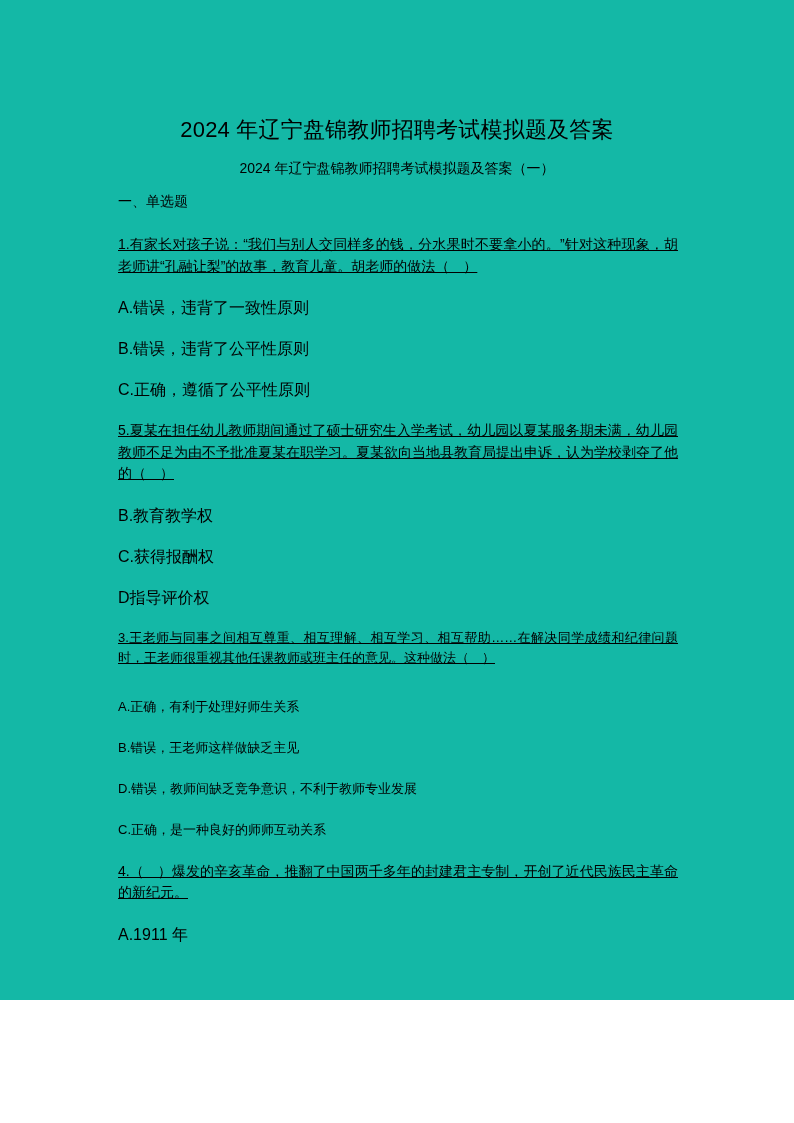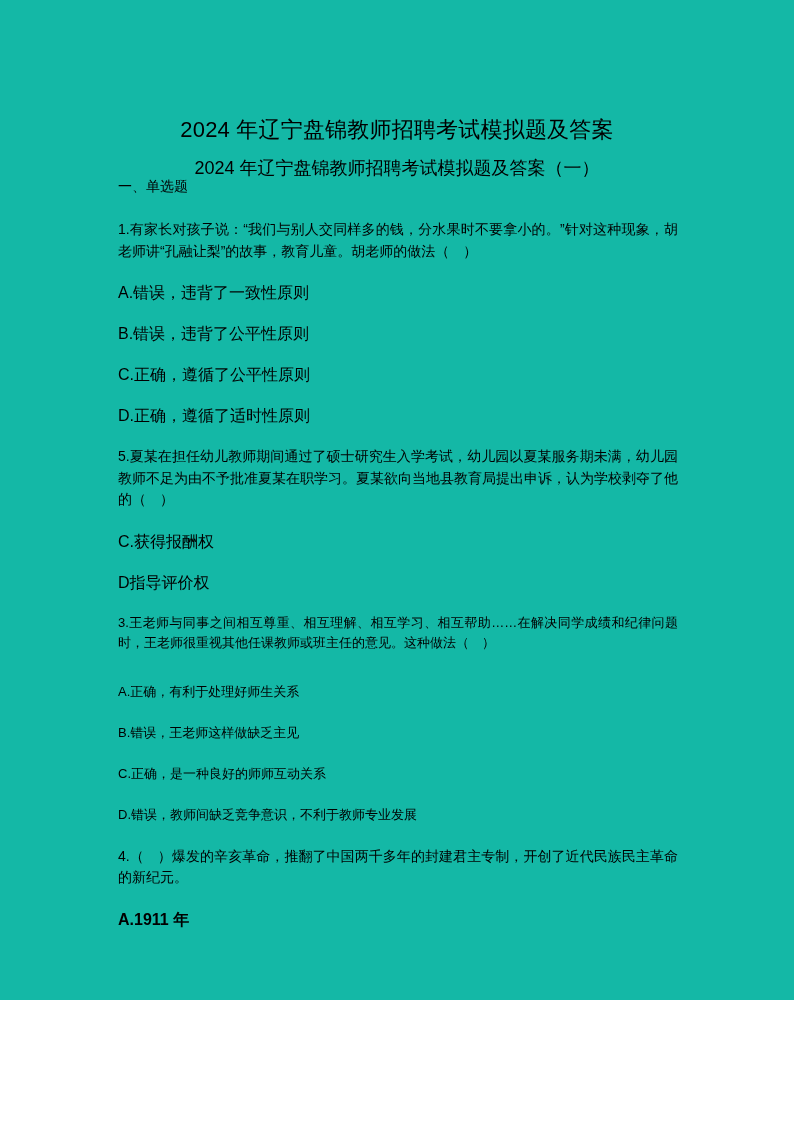--- a/index.html
+++ b/index.html
@@ -33,93 +33,94 @@
     font-family: "Liberation Sans", "DejaVu Sans", sans-serif;
     font-weight: 400;
     letter-spacing: 0.2px;
   }
   .doc-subtitle {
     position: absolute;
     left: 0;
     right: 0;
     top: 158px;
     text-align: center;
-    font-size: 18px;
+    font-size: 14px;
     line-height: 20px;
     font-family: "Liberation Sans", "DejaVu Sans", sans-serif;
   }
   .body-block {
     position: absolute;
     left: 118px;
-    top: 176px;
+    top: 191px;
     width: 560px;
   }
   .section-heading {
     font-size: 14px;
     line-height: 21px;
     font-family: "Liberation Sans", "DejaVu Sans", sans-serif;
     margin: 0 0 22px 0;
   }
   .question {
     font-size: 14px;
     line-height: 21.5px;
     font-family: "Liberation Sans", "DejaVu Sans", sans-serif;
     margin: 0 0 20px 0;
     text-align: justify;
     text-justify: inter-ideograph;
+    text-decoration: underline;
   }
   .option {
     font-size: 16px;
     line-height: 21px;
     font-family: "Liberation Sans", "DejaVu Sans", sans-serif;
     margin: 0 0 20px 0;
   }
   
   .q3-group .question,
   .q3-group .option {
     font-size: 13px;
     line-height: 20.5px;
   }
   .q3-group .question { margin-bottom: 28px; }
   .q3-group .option { margin-bottom: 20.5px; }
-  .qgroup:last-child .option:last-child { margin-bottom: 16px; font-weight: bold; }
+  .qgroup:last-child .option:last-child { margin-bottom: 16px; }
 </style>
 </head>
 <body>
 
 <div class="page">
 
   <h1 class="doc-title">2024 年辽宁盘锦教师招聘考试模拟题及答案</h1>
 
   <div class="doc-subtitle">2024 年辽宁盘锦教师招聘考试模拟题及答案（一）</div>
 
   <div class="body-block">
 
     <div class="section-heading">一、单选题</div>
 
     <div class="qgroup">
       <p class="question">1.有家长对孩子说：“我们与别人交同样多的钱，分水果时不要拿小的。”针对这种现象，胡老师讲“孔融让梨”的故事，教育儿童。胡老师的做法（　）</p>
       <p class="option">A.错误，违背了一致性原则</p>
       <p class="option">B.错误，违背了公平性原则</p>
       <p class="option">C.正确，遵循了公平性原则</p>
-      <p class="option">D.正确，遵循了适时性原则</p>
     </div>
 
     <div class="qgroup">
       <p class="question">5.夏某在担任幼儿教师期间通过了硕士研究生入学考试，幼儿园以夏某服务期未满，幼儿园教师不足为由不予批准夏某在职学习。夏某欲向当地县教育局提出申诉，认为学校剥夺了他的（　）</p>
+      <p class="option">B.教育教学权</p>
       <p class="option">C.获得报酬权</p>
       <p class="option">D指导评价权</p>
     </div>
 
     <div class="qgroup q3-group">
       <p class="question">3.王老师与同事之间相互尊重、相互理解、相互学习、相互帮助……在解决同学成绩和纪律问题时，王老师很重视其他任课教师或班主任的意见。这种做法（　）</p>
       <p class="option">A.正确，有利于处理好师生关系</p>
       <p class="option">B.错误，王老师这样做缺乏主见</p>
+      <p class="option">D.错误，教师间缺乏竞争意识，不利于教师专业发展</p>
       <p class="option">C.正确，是一种良好的师师互动关系</p>
-      <p class="option">D.错误，教师间缺乏竞争意识，不利于教师专业发展</p>
     </div>
 
     <div class="qgroup">
       <p class="question">4.（　）爆发的辛亥革命，推翻了中国两千多年的封建君主专制，开创了近代民族民主革命的新纪元。</p>
       <p class="option">A.1911 年</p>
     </div>
 
   </div>
 </div>
 

